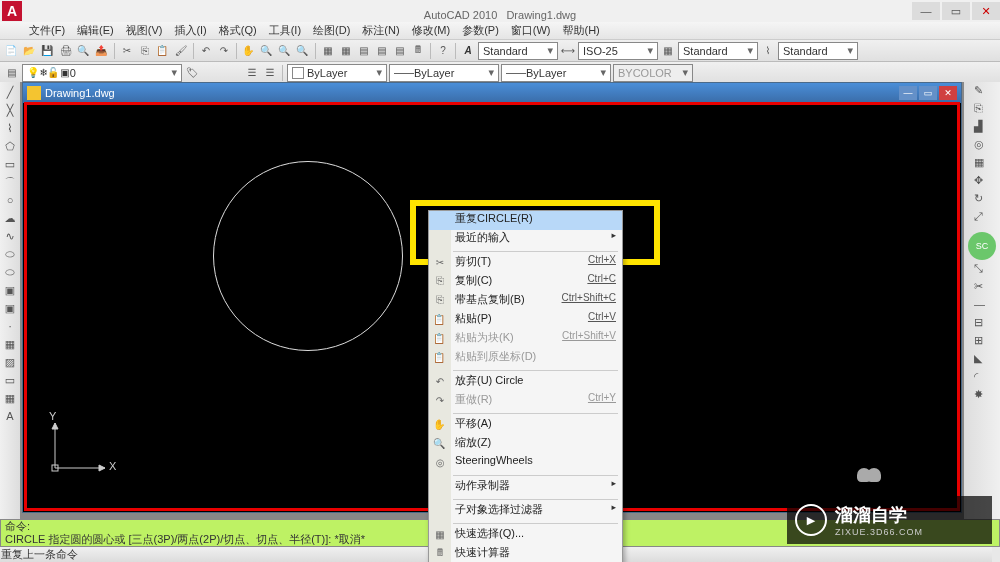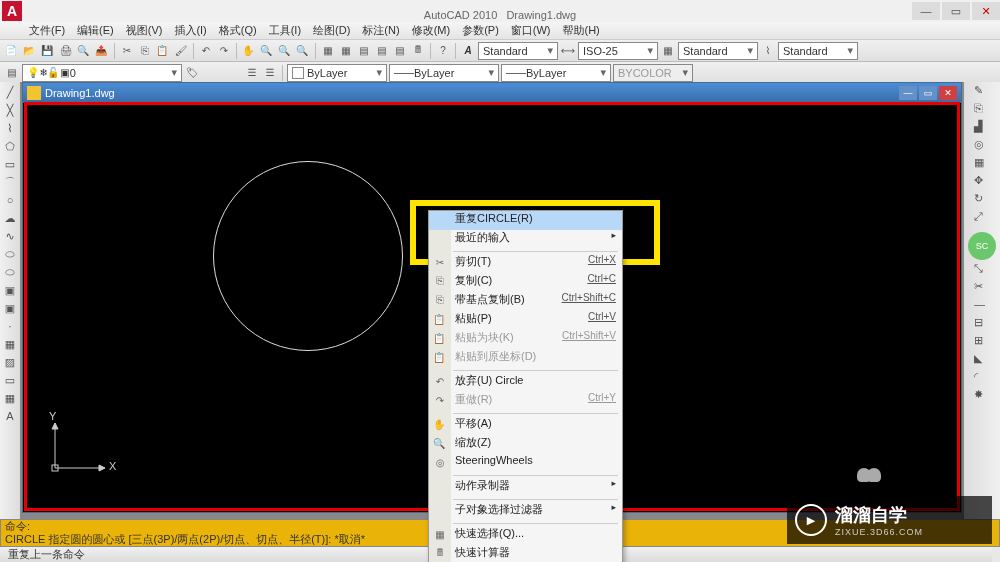--- a/index.html
+++ b/index.html
@@ -68,25 +68,25 @@
 .cm-item .shortcut { margin-left: auto; color: #555; font-size: 10px; text-decoration: underline; }
 .cm-item .sub-arrow { margin-left: auto; color: #333; font-size: 9px; }
 .cm-item.disabled .shortcut, .cm-item.disabled .sub-arrow { color: #999; }
 .cm-sep { height: 1px; background: #ccc; margin: 2px 4px 2px 24px; }
 .cm-icon { position: absolute; left: 3px; width: 16px; height: 16px; color: #666; display:flex; align-items:center; justify-content:center; font-size:10px;}
 
 
 .yellow-box { position: absolute; left: 410px; top: 200px; width: 250px; height: 65px; border: 6px solid #ffe400; z-index: 50; pointer-events: none; }
 
 
-.cmdline { position: absolute; bottom: 15px; left: 0; right: 0; height: 28px; background: #eab308; border: 1px solid #888; font-family: SimSun; font-size: 11px; color: #333; padding: 0 4px; line-height: 13px; overflow:hidden;}
+.cmdline { position: absolute; bottom: 15px; left: 0; right: 0; height: 28px; background: #bef264; border: 1px solid #888; font-family: SimSun; font-size: 11px; color: #333; padding: 0 4px; line-height: 13px; overflow:hidden;}
 .cmdline .line { white-space: nowrap; }
 
 
-.statusbar { position: absolute; bottom: 0; left: 0; right: 8px; height: 15px; background: linear-gradient(#f0f0f0,#dcdcdc); padding: 0 8px; color: #333; font-size: 11px; display: flex; align-items: center; }
+.statusbar { position: absolute; bottom: 0; left: 0; right: 8px; height: 15px; background: linear-gradient(#f0f0f0,#dcdcdc); padding: 0 1px; color: #333; font-size: 11px; display: flex; align-items: center; }
 
 
 .watermark { position: absolute; right: 8px; bottom: 18px; width: 205px; height: 48px; background: rgba(0,0,0,0.7); color: white; display: flex; align-items: center; padding: 0 8px; gap: 8px; z-index: 40; }
 .watermark .play { width: 32px; height: 32px; border: 2px solid white; border-radius: 50%; display: flex; align-items: center; justify-content: center; }
 .watermark .txt { display: flex; flex-direction: column; }
 .watermark .main { font-size: 18px; font-weight: bold; }
 .watermark .sub { font-size: 9px; color: #ccc; letter-spacing:1px;}
 </style>
 </head>
 <body>

